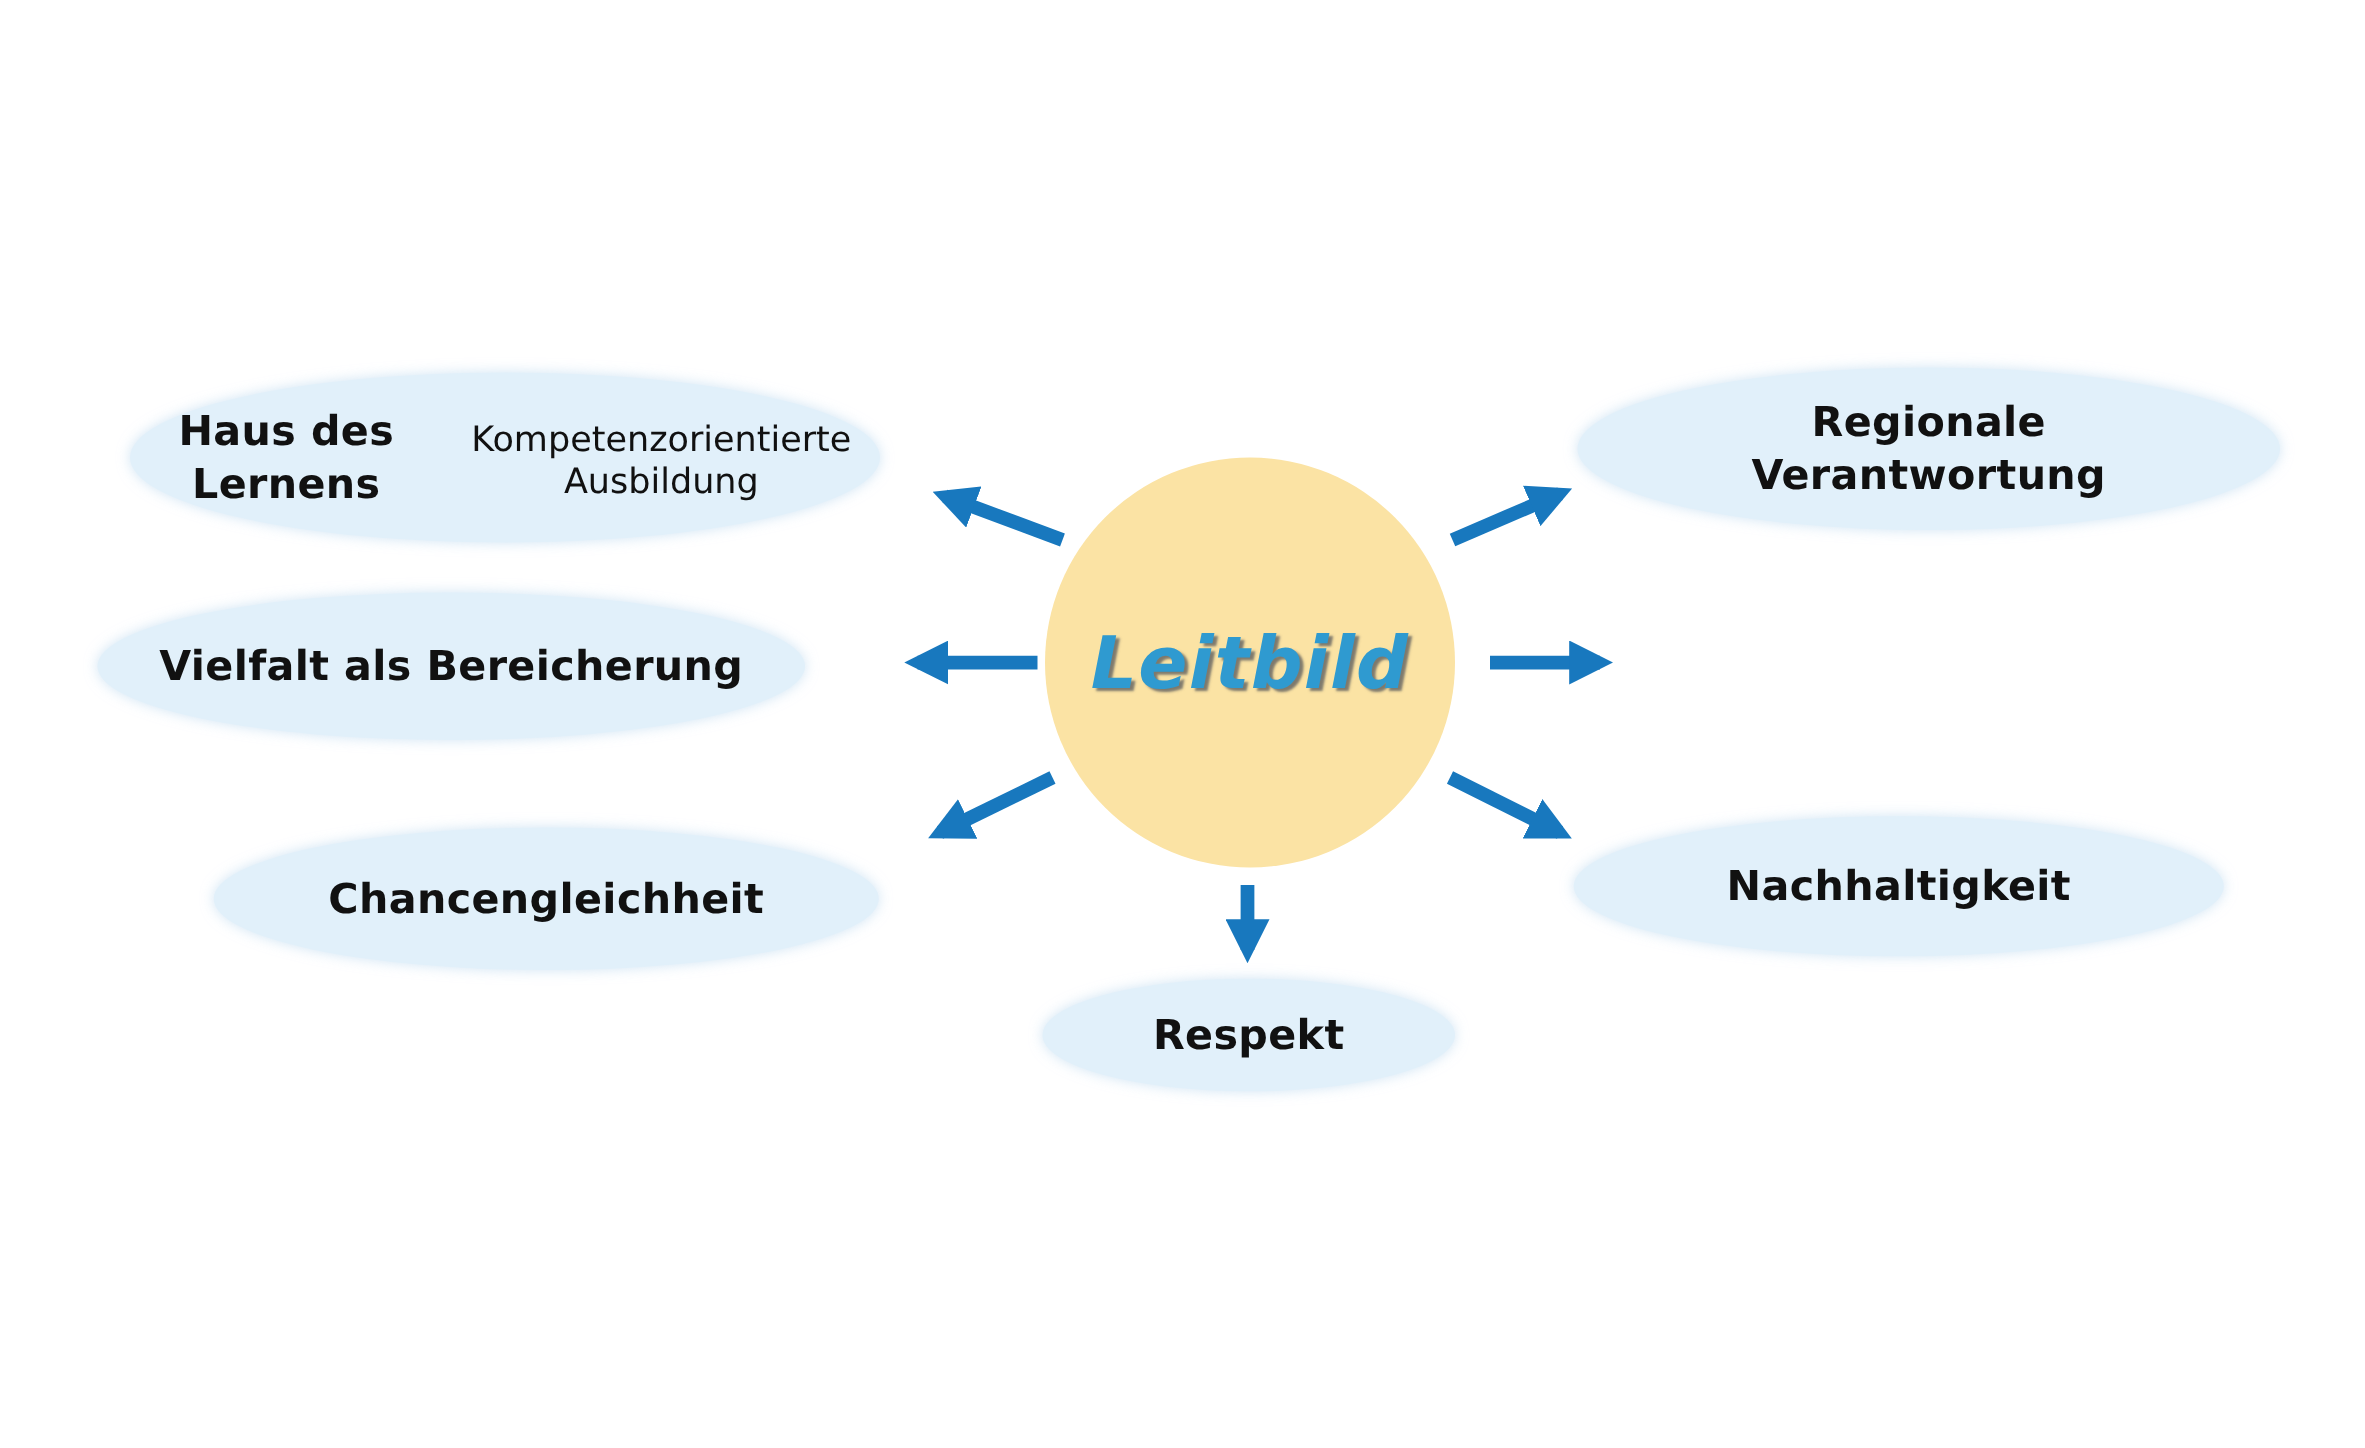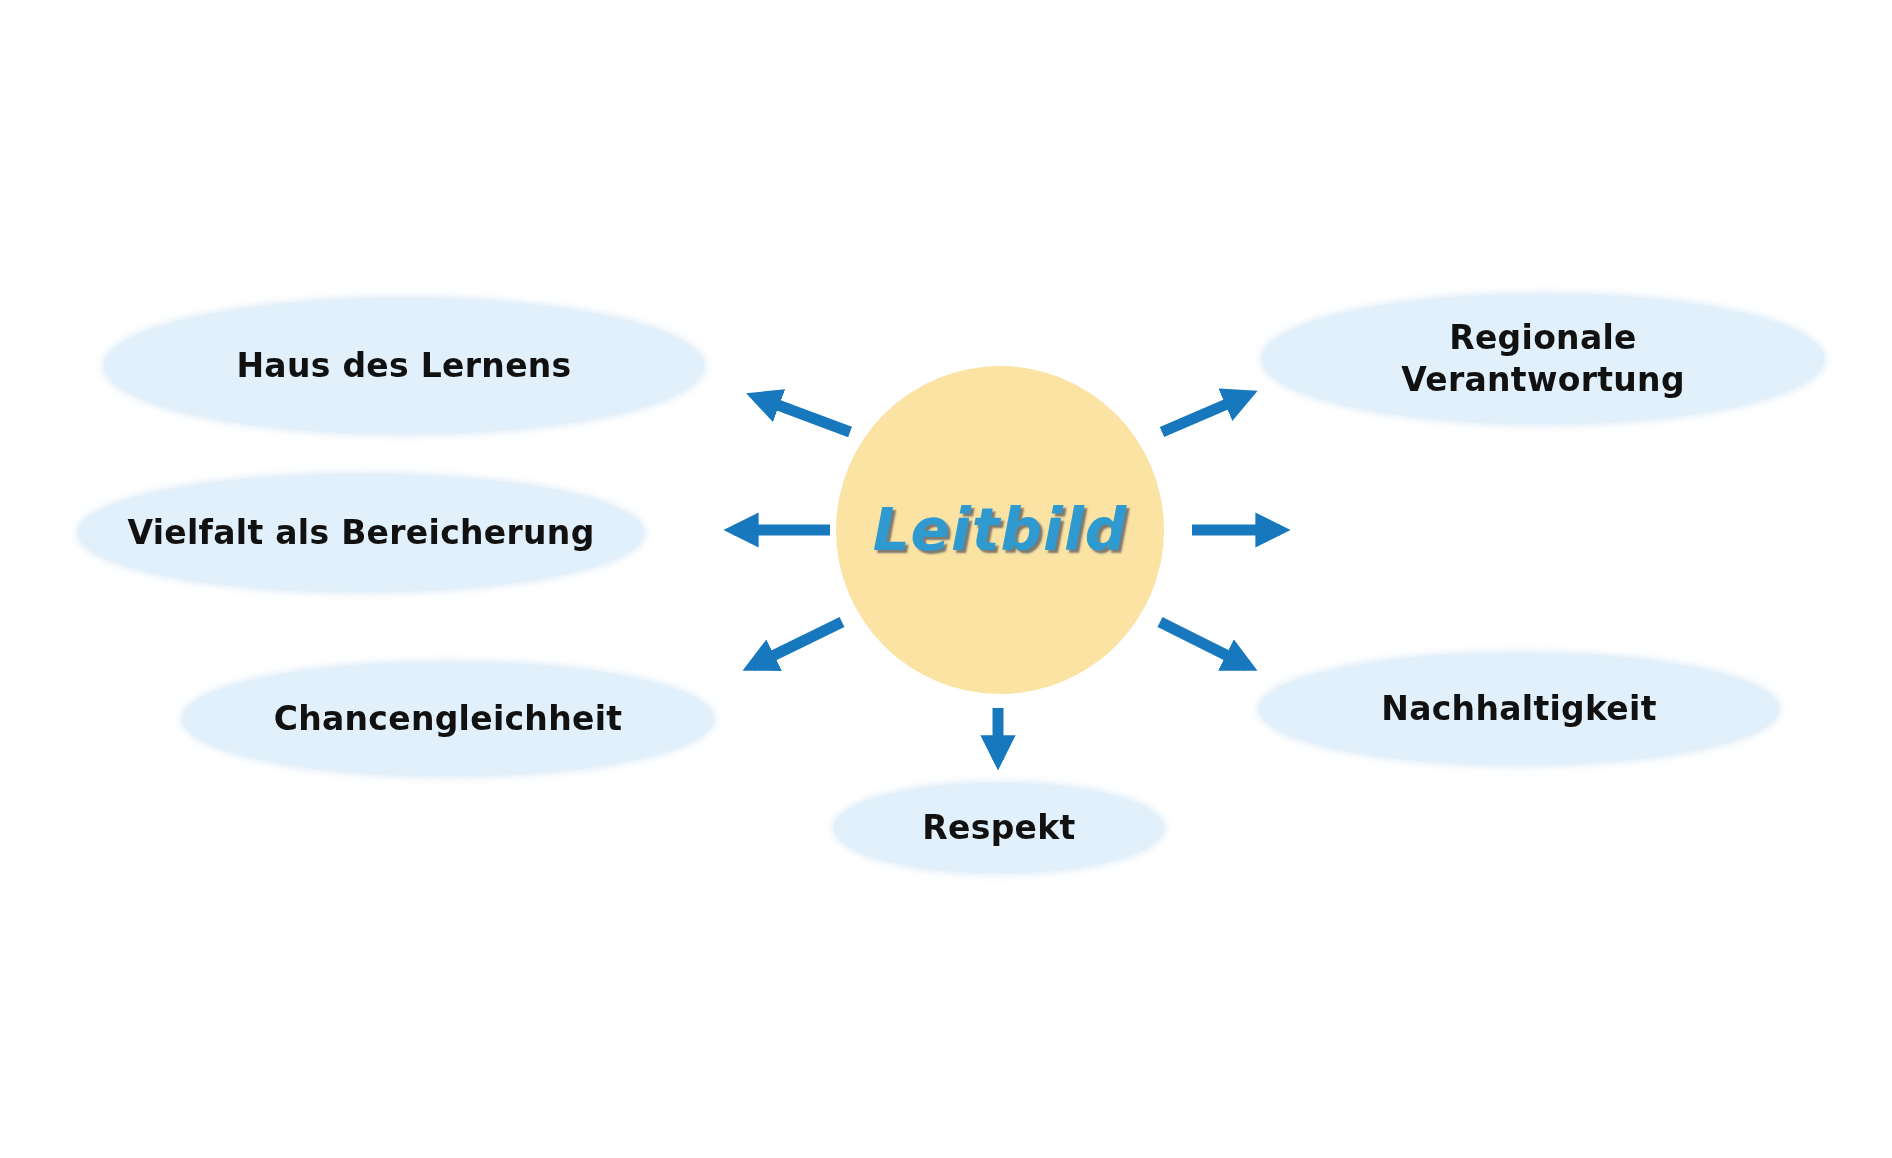--- a/index.html
+++ b/index.html
@@ -47,21 +47,21 @@
     white-space: pre-line;
     letter-spacing: 0.3px;
   }
   .node-sublabel {
     font-size: 28px;
     margin-top: 3px;
   }
 
   #node-haus-des-lernens            { left: 104px;  top: 298px; width: 600px; height: 136px; }
   #node-vielfalt-als-bereicherung   { left: 78px;   top: 474px; width: 566px; height: 118px; }
-  #node-chancengleichheit           { left: 182px;  top: 662px; width: 532px; height: 114px; }
+  #node-chancengleichheit           { left: 171px;  top: 662px; width: 532px; height: 114px; }
   #node-regionale-verantwortung     { left: 1262px; top: 294px; width: 562px; height: 130px; text-align: center; }
   #node-einheitliches               { left: 1304px; top: 458px; width: 520px; height: 152px; }
   #node-nachhaltigkeit              { left: 1259px; top: 653px; width: 520px; height: 112px; }
   #node-respekt                     { left: 834px;  top: 783px; width: 330px; height: 90px;  }
 
   
   .center-circle {
     position: absolute;
     left: 836px; top: 366px;
     width: 328px; height: 328px;
@@ -95,20 +95,21 @@
     <line class="arrow-line" x1="830" y1="530" x2="734" y2="530" marker-end="url(#arrowhead)"></line>
     <line class="arrow-line" x1="842" y1="622" x2="752" y2="666" marker-end="url(#arrowhead)"></line>
     <line class="arrow-line" x1="1162" y1="432" x2="1248" y2="395" marker-end="url(#arrowhead)"></line>
     <line class="arrow-line" x1="1192" y1="530" x2="1280" y2="530" marker-end="url(#arrowhead)"></line>
     <line class="arrow-line" x1="1160" y1="622" x2="1248" y2="666" marker-end="url(#arrowhead)"></line>
     <line class="arrow-line" x1="998" y1="708" x2="998" y2="760" marker-end="url(#arrowhead)"></line>
   </svg>
 
   <div class="node" id="node-haus-des-lernens">
     <div class="node-label">Haus des Lernens</div>
+    <div class="node-sublabel">Kompetenzorientierte Ausbildung</div>
   </div>
 
   <div class="node" id="node-vielfalt-als-bereicherung">
     <div class="node-label">Vielfalt als Bereicherung</div>
   </div>
 
   <div class="node" id="node-chancengleichheit">
     <div class="node-label">Chancengleichheit</div>
   </div>
 

